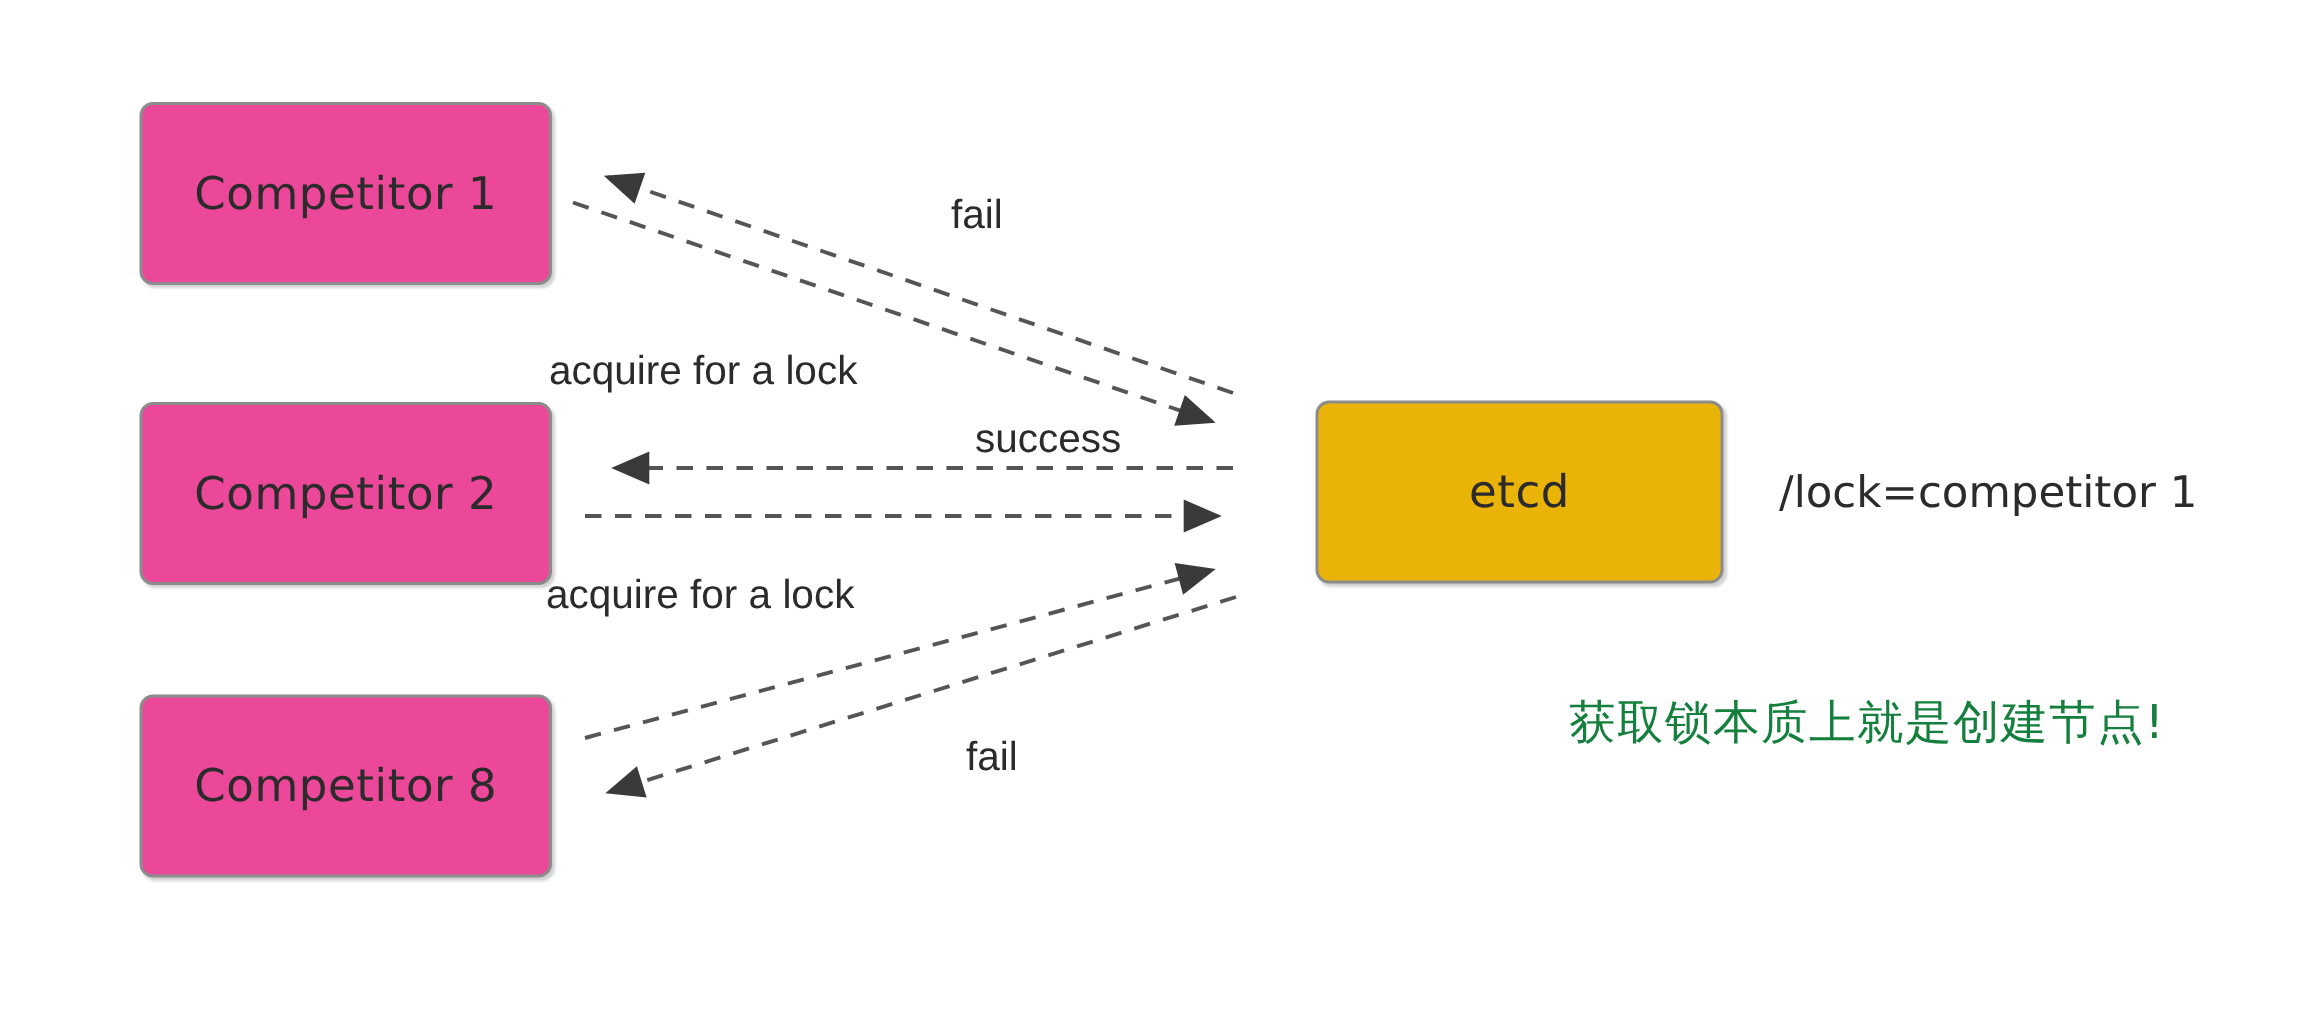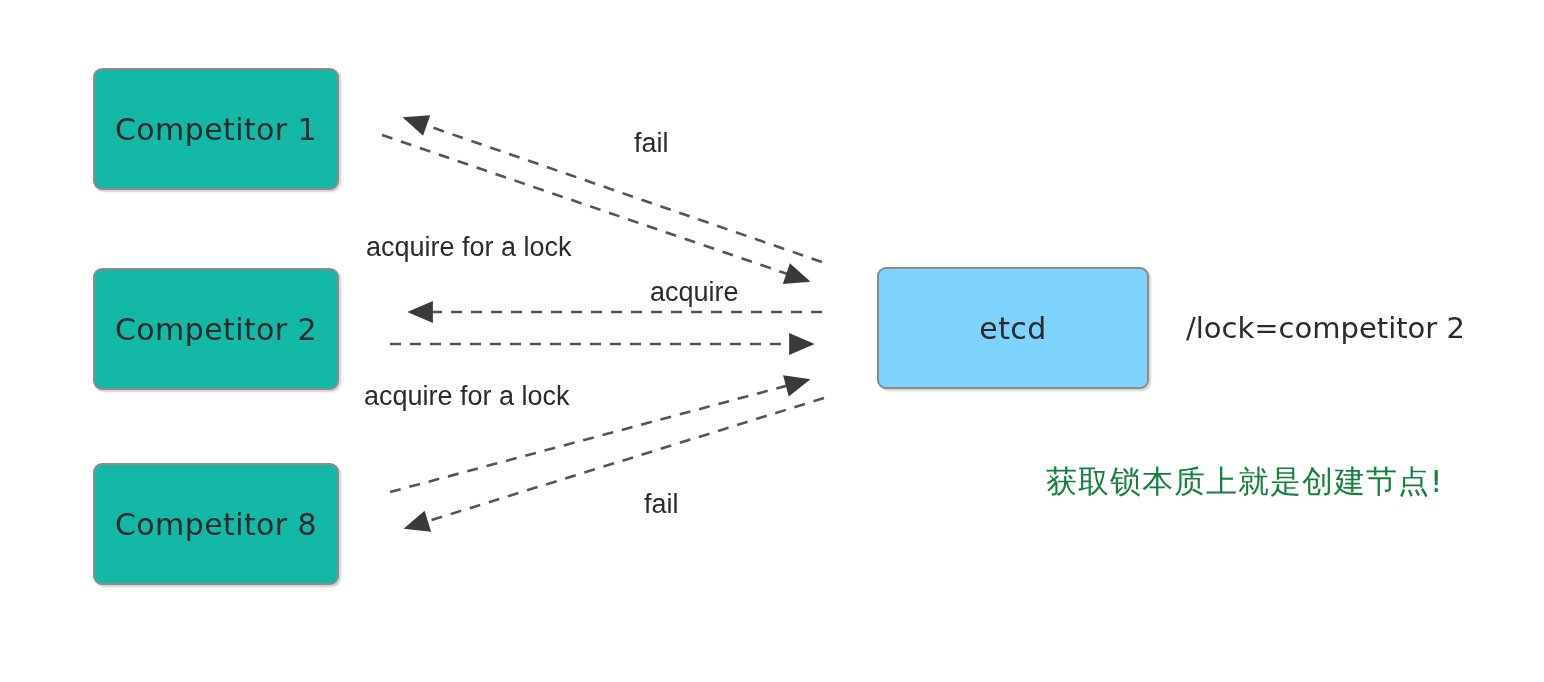--- a/index.html
+++ b/index.html
@@ -31,31 +31,31 @@
     box-shadow: 2px 2px 2px rgba(0,0,0,0.18);
   }
   .node-label {
     font-family: "DejaVu Sans", sans-serif;
     font-size: 30px;
     color: #2b2b2b;
     letter-spacing: 0.4px;
     white-space: nowrap;
   }
   .competitor-box {
-    background: #14b8a6;
+    background: #ec4899;
     left: 93px;
-    width: 246px;
+    width: 275px;
     height: 122px;
     align-items: center;
   }
   #competitor-1-box { top: 68px; }
   #competitor-2-box { top: 268px; }
   #competitor-3-box { top: 463px; }
   #etcd-box {
-    background: #7dd3fc;
+    background: #eab308;
     left: 877px;
     top: 267px;
     width: 272px;
     height: 122px;
   }
   .edge-label {
     position: absolute;
     font-family: Liberation Sans, sans-serif;
     font-size: 27px;
     color: #2b2b2b;
@@ -123,23 +123,23 @@
   </div>
 
   <div class="node-box" id="etcd-box">
     <span class="node-label">etcd</span>
   </div>
 
   <div class="edge-label" style="left:634px; top:128px;">fail</div>
 
   <div class="edge-label" style="left:366px; top:232px;">acquire for a lock</div>
 
-  <div class="edge-label" style="left:650px; top:277px;">acquire</div>
+  <div class="edge-label" style="left:650px; top:277px;">success</div>
 
   <div class="edge-label" style="left:364px; top:381px;">acquire for a lock</div>
 
   <div class="edge-label" style="left:644px; top:489px;">fail</div>
 
-  <div class="side-note" style="left:1186px; top:311px;">/lock=competitor 2</div>
+  <div class="side-note" style="left:1186px; top:311px;">/lock=competitor 1</div>
 
   <div class="alert-note" style="left:1046px; top:461px;">获取锁本质上就是创建节点!</div>
 
 </div>
 
 </body></html>

